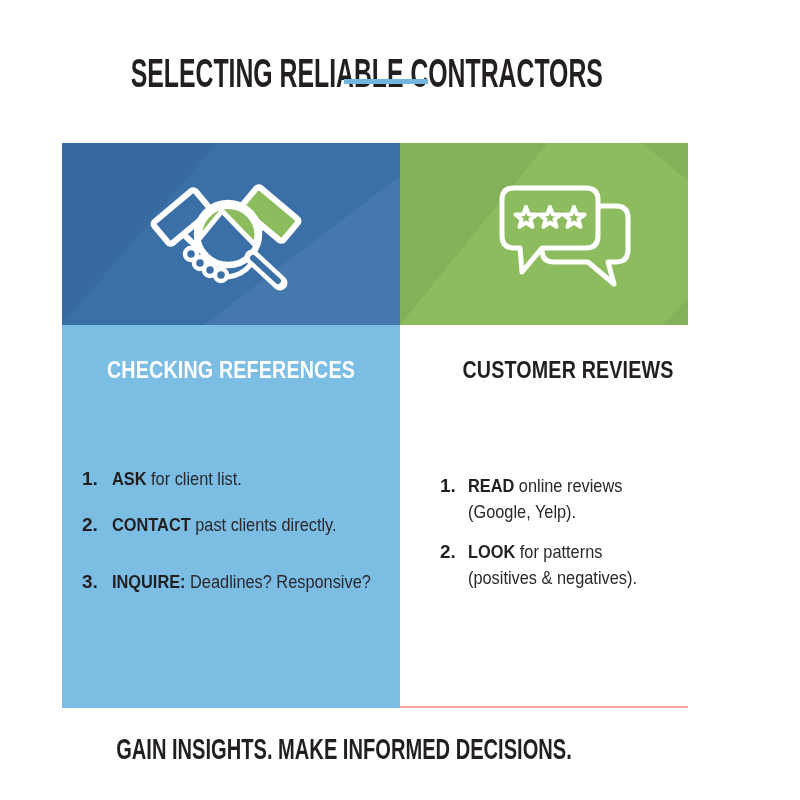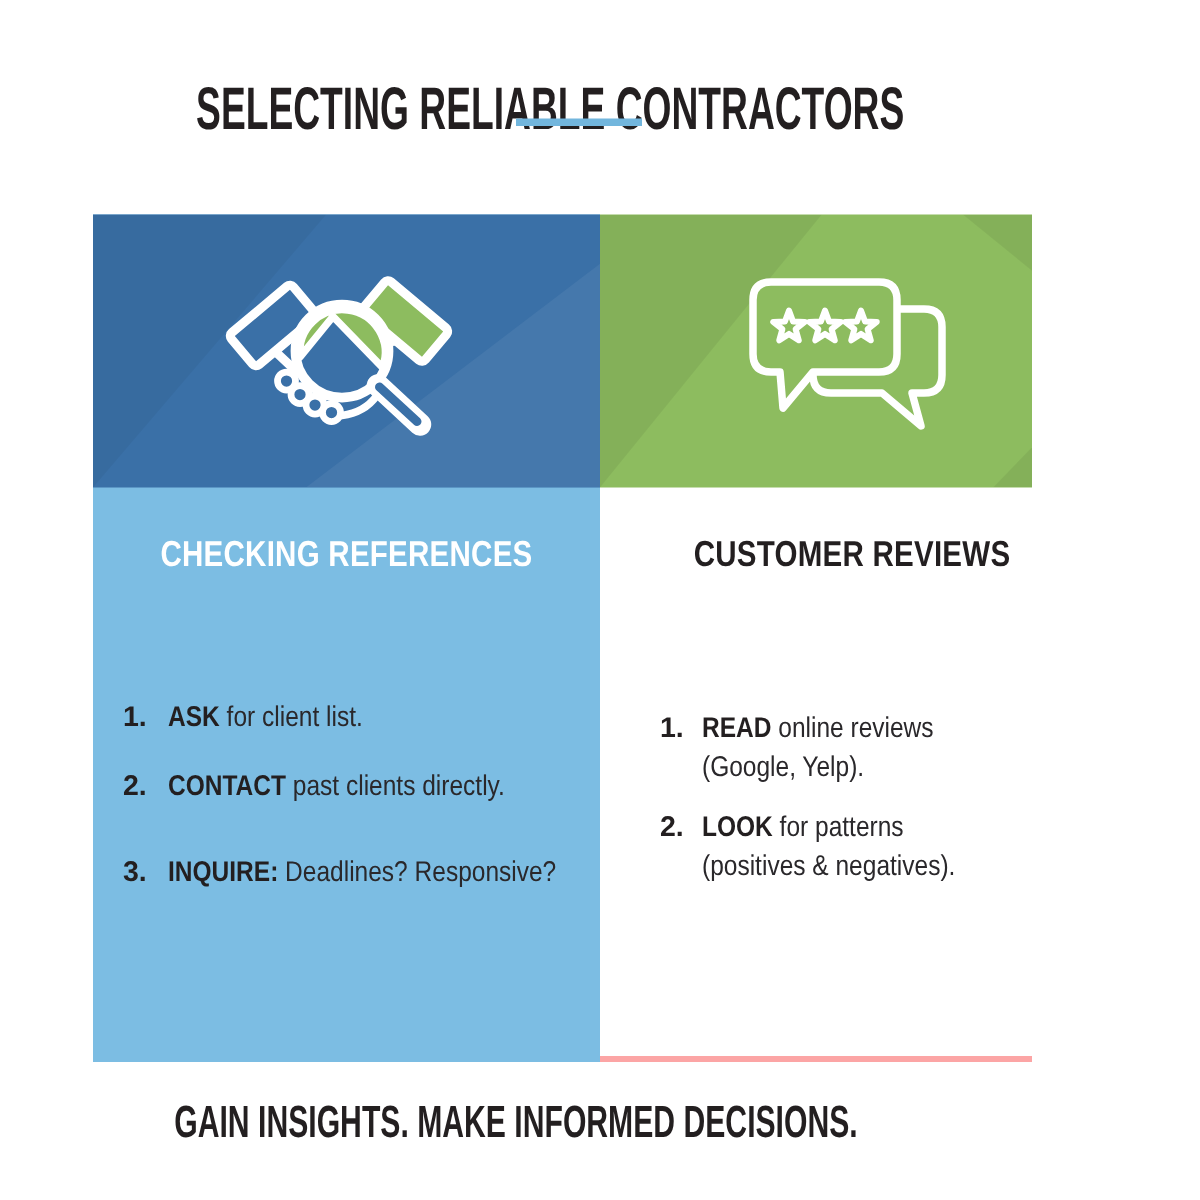--- a/index.html
+++ b/index.html
@@ -13,21 +13,21 @@
     font-size:40px;line-height:44px;font-weight:700;color:#231F20;
     transform:scaleX(0.62);transform-origin:50% 50%;white-space:nowrap;
   }
   .title-underline{
     position:absolute;top:79px;left:344px;width:84px;height:5px;background:#72B6DD;
   }
   
   .panels{position:absolute;top:143px;left:62px;width:676px;height:565px;display:flex;}
   .panel{width:338px;height:565px;position:relative;box-sizing:border-box;}
   .panel-left{background:#7CBDE3;}
-  .panel-right{background:#ffffff;border-right:2px solid #A6CA77;border-bottom:4px solid #fca5a5;}
+  .panel-right{background:#ffffff;border-right:2px solid #A6CA77;border-bottom:2px solid #fca5a5;}
   .band{
     height:182px;display:flex;align-items:center;justify-content:center;
     position:relative;overflow:hidden;
   }
   .band-blue{background:#3A70A7;}
   .band-green{background:#8DBC5F;}
   .band::before,.band::after{content:"";position:absolute;inset:0;pointer-events:none;}
   .band-blue::before{background:rgba(255,255,255,0.06);clip-path:polygon(100% 18%,100% 100%,42% 100%);}
   .band-blue::after{background:rgba(0,0,0,0.045);clip-path:polygon(0 0,46% 0,0 100%);}
   .band-green::before{background:rgba(0,0,0,0.06);clip-path:polygon(0 0,44% 0,0 100%);}

